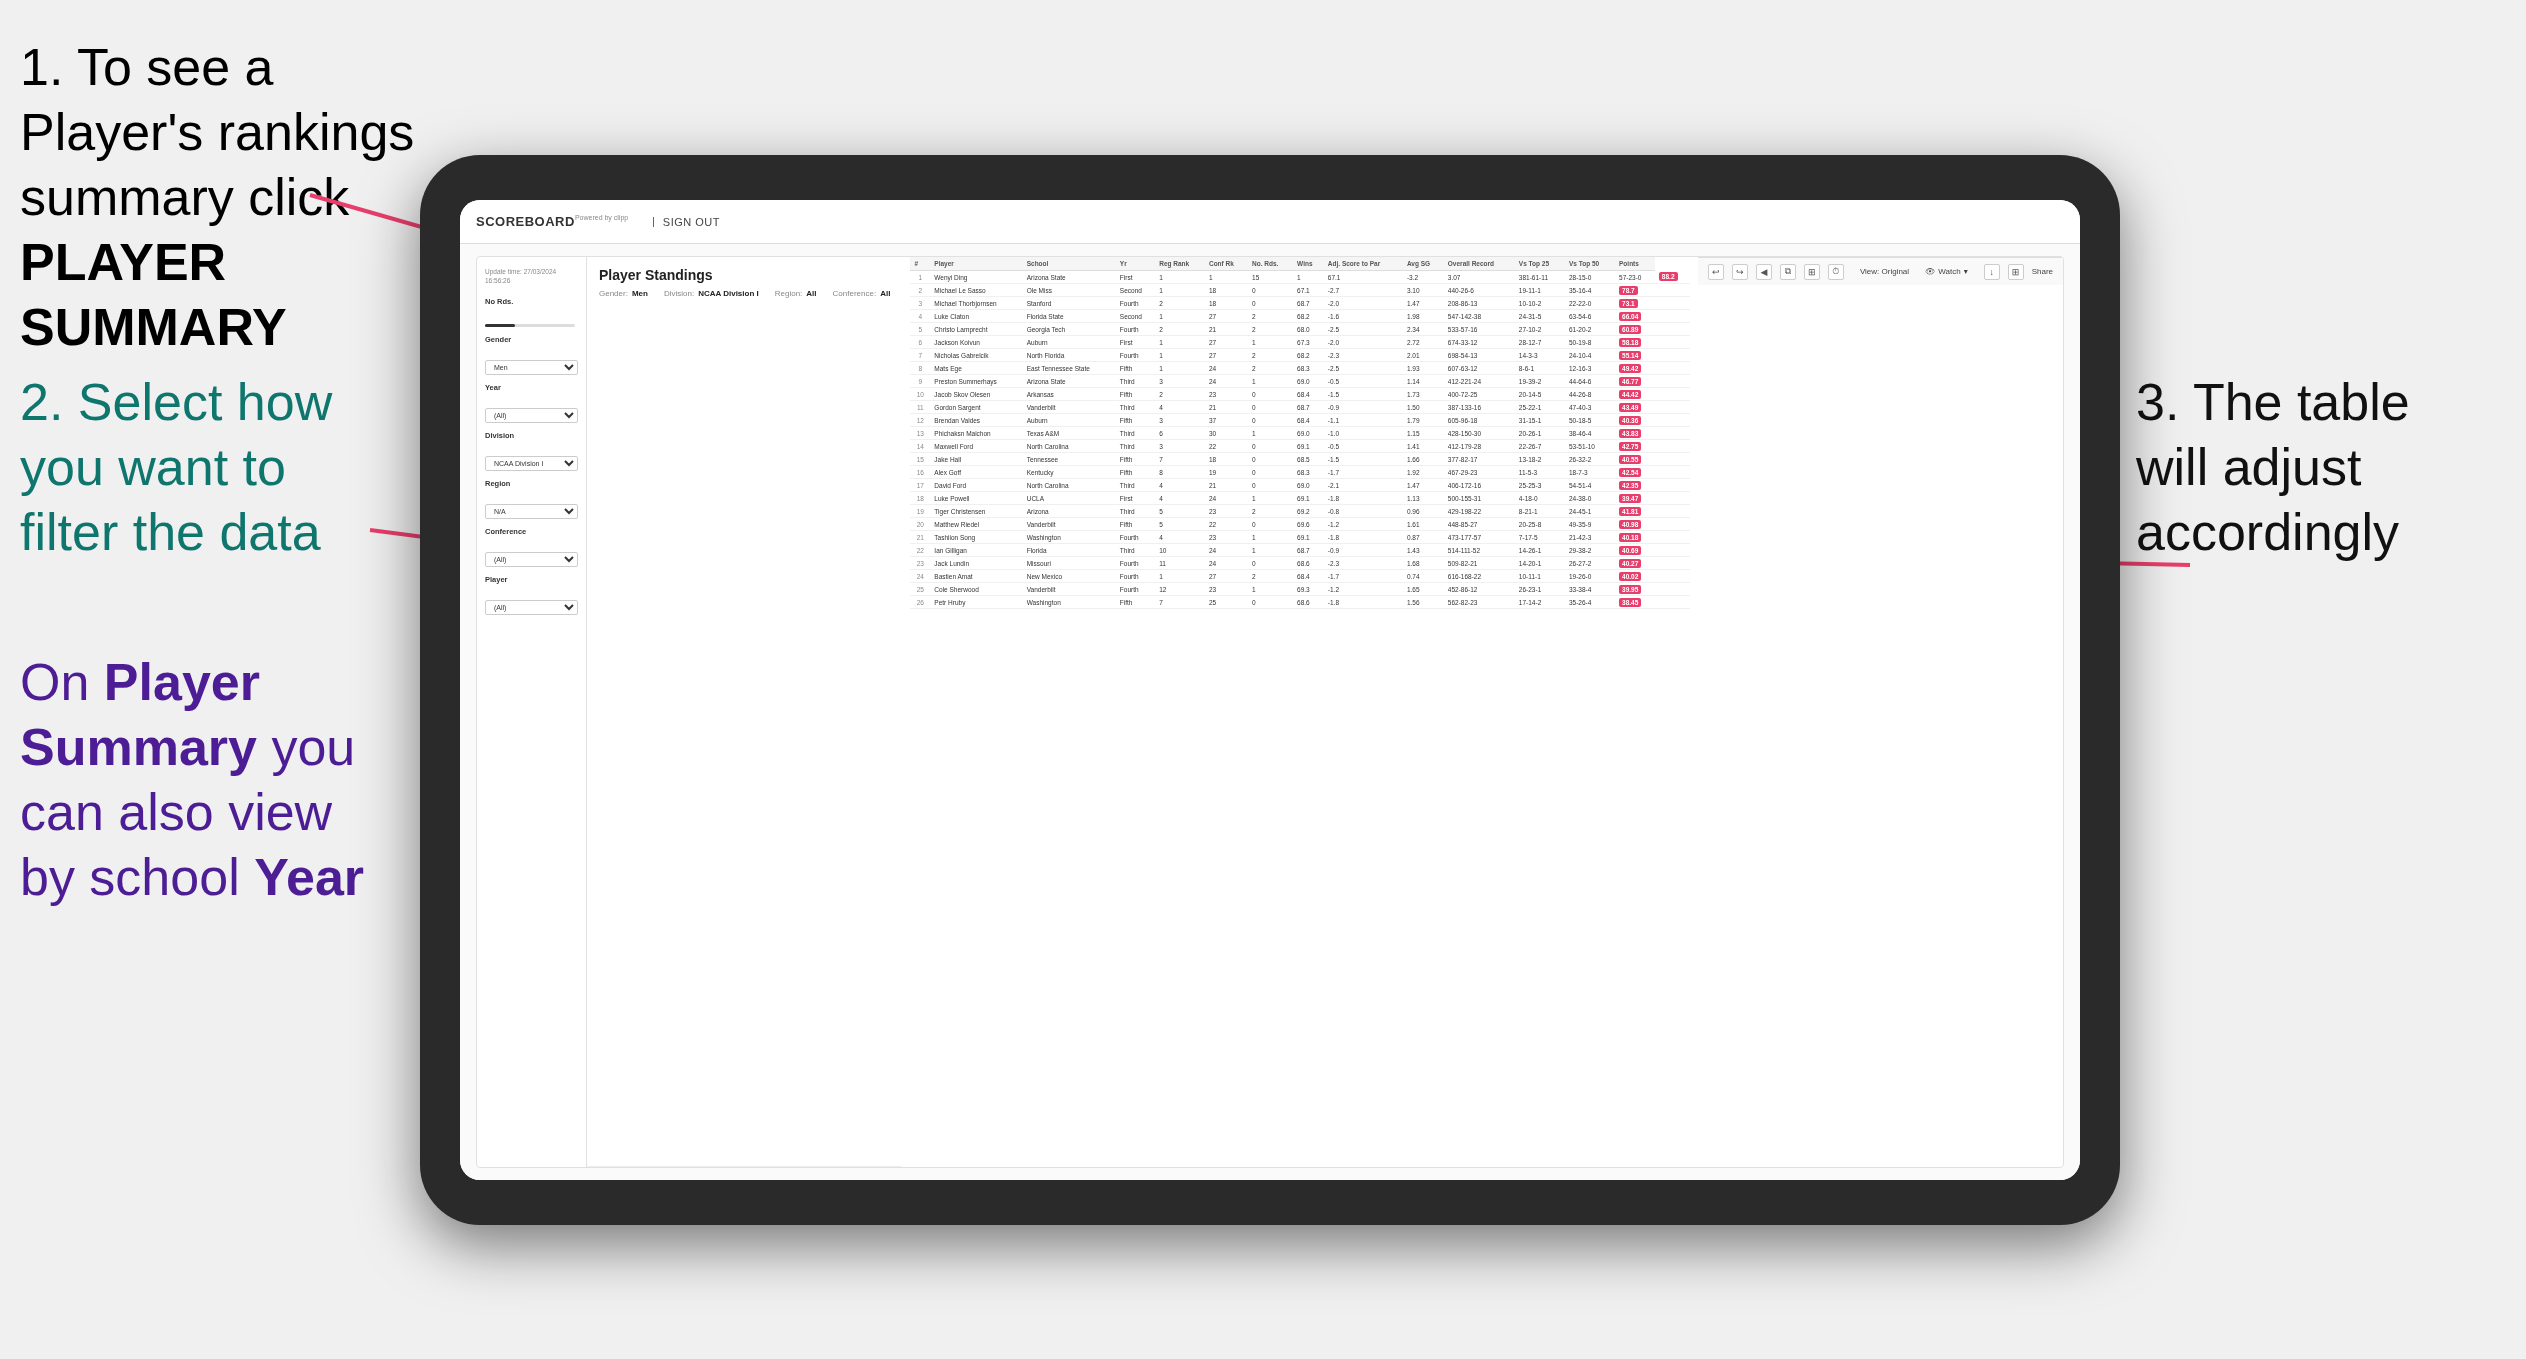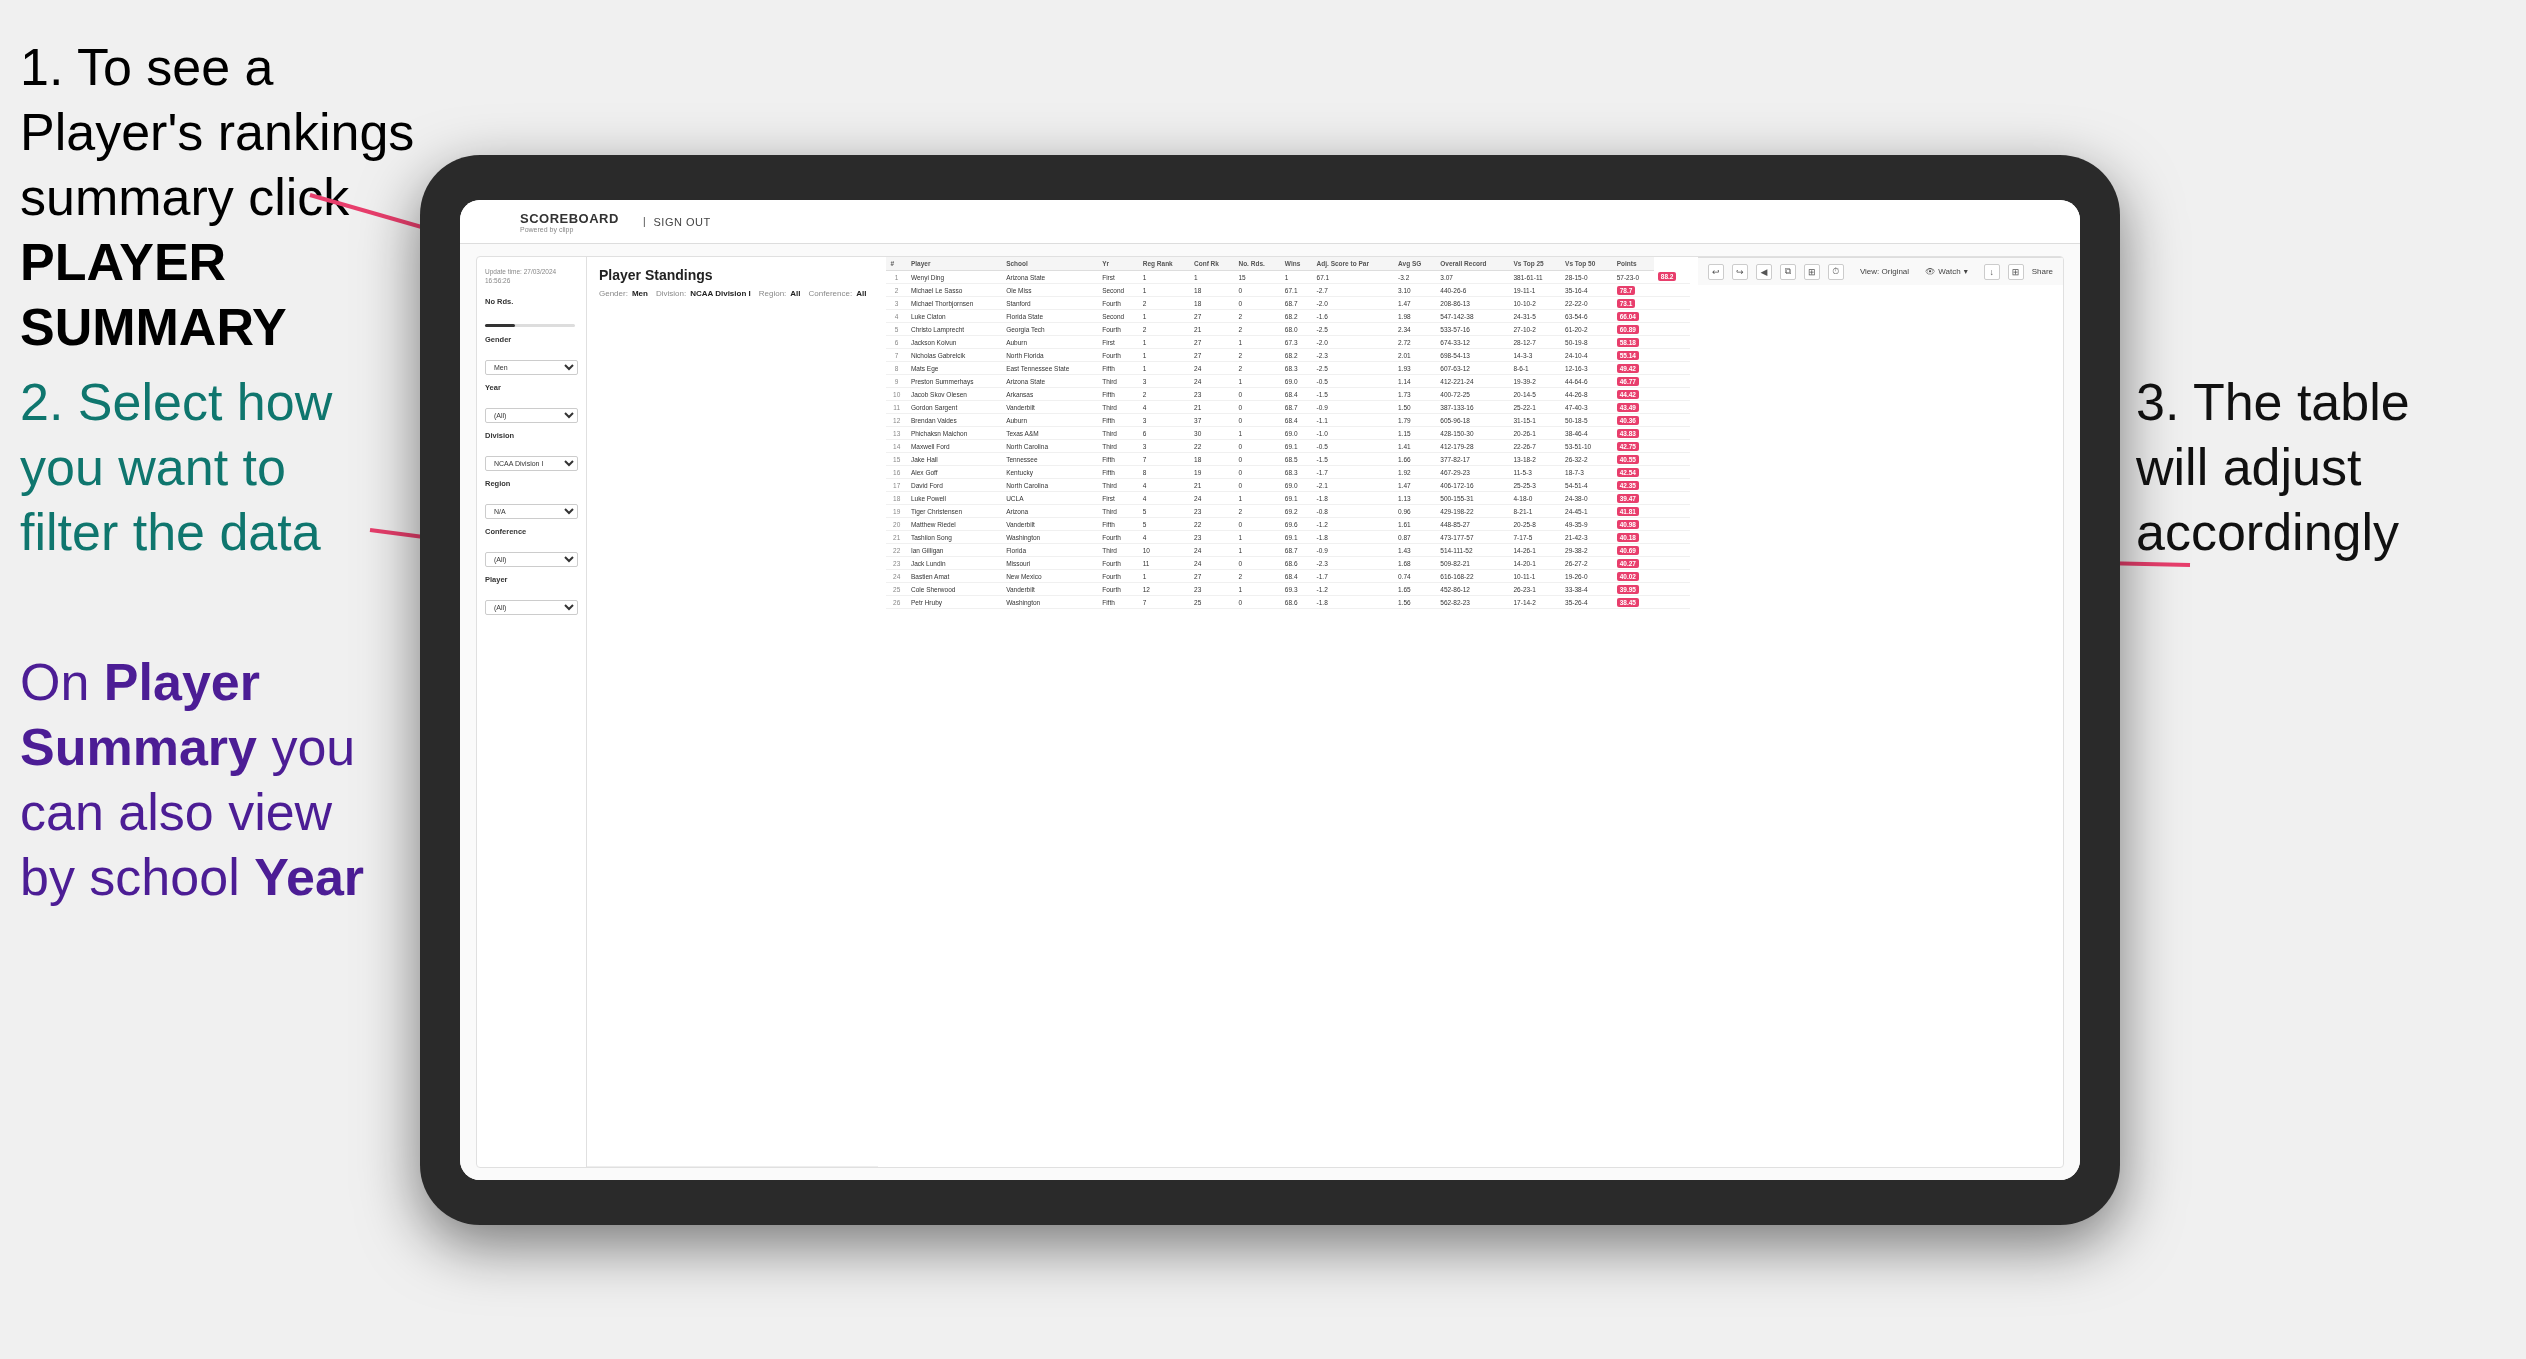--- a/index.html
+++ b/index.html
@@ -96,23 +96,22 @@
       height: 44px;
       background: #fff;
       border-bottom: 1px solid #ddd;
       display: flex;
       align-items: center;
       padding: 0 16px;
     }
 
     .scoreboard-logo {
       display: flex;
-      flex-direction: column;
+      flex-direction: row;
       margin-right: 24px;
-      margin-left: 44px;
     }
     .logo-main {
       font-size: 13px;
       font-weight: 900;
       letter-spacing: 0.5px;
       color: #333;
       text-transform: uppercase;
     }
     .logo-sub {
       font-size: 7px;
@@ -265,21 +264,21 @@
 
     .table-title {
       font-size: 14px;
       font-weight: 700;
       color: #222;
       margin-bottom: 6px;
     }
 
     .filter-row {
       display: flex;
-      gap: 8px;
+      gap: 16px;
       font-size: 8px;
       color: #444;
       align-items: center;
     }
     .filter-item {
       display: flex;
       align-items: center;
       gap: 4px;
     }
     .filter-item span {

